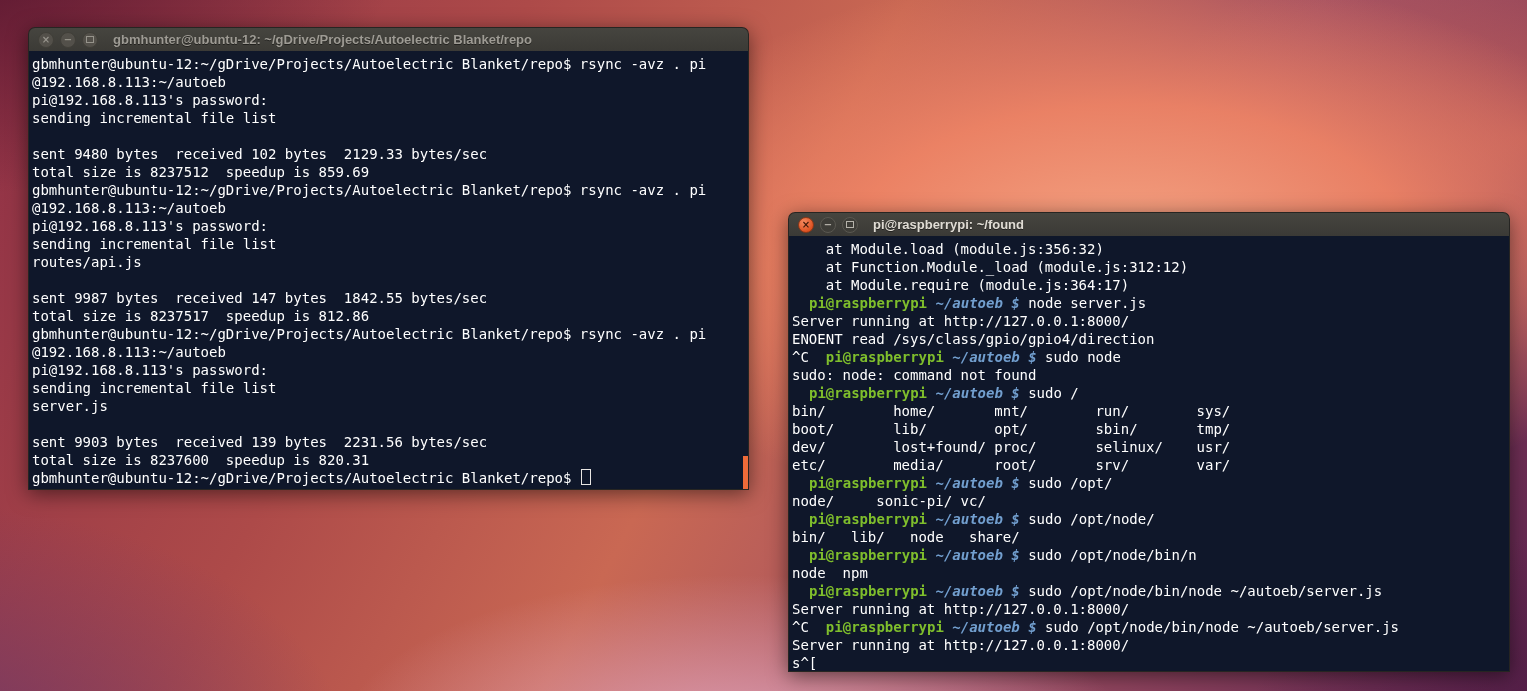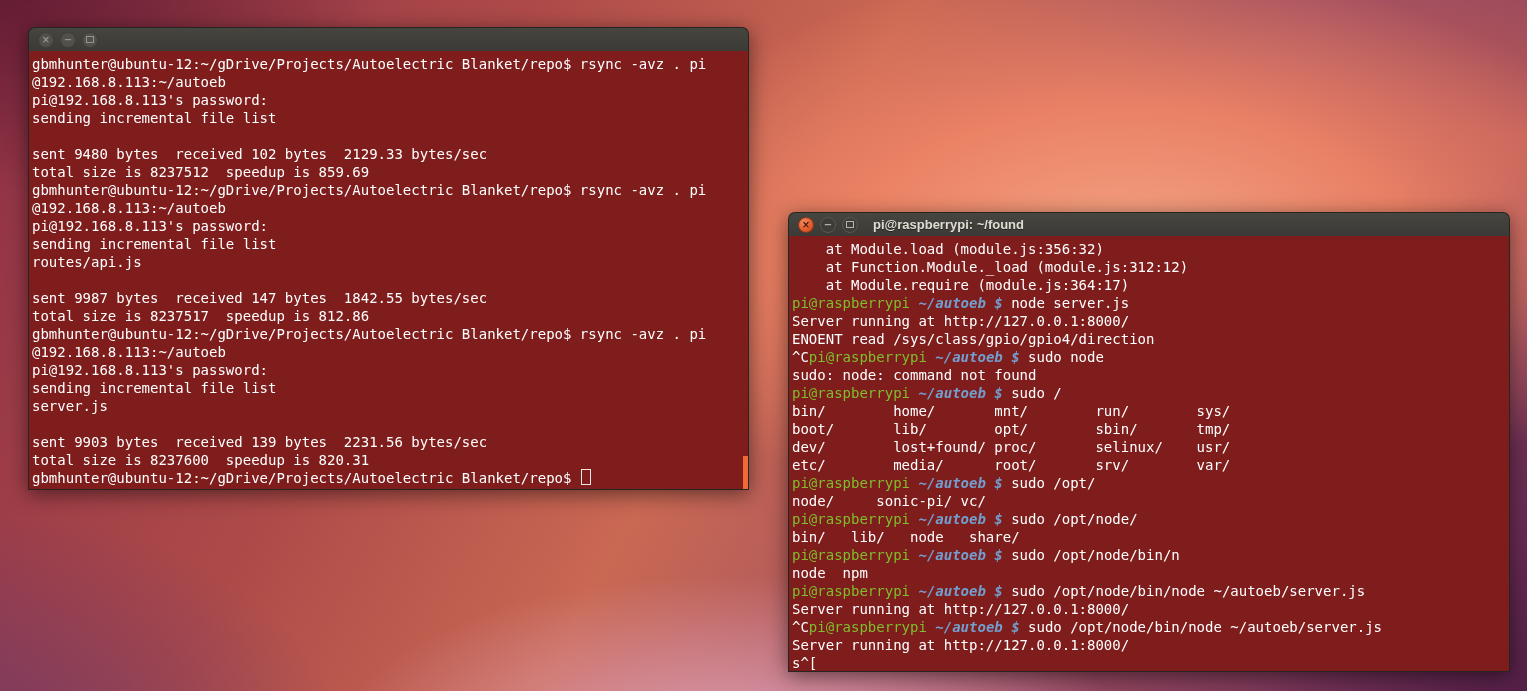--- a/index.html
+++ b/index.html
@@ -32,44 +32,45 @@
   .unfocused .wbtn{background:#53504a;border:1px solid #413f39;color:#97948c;}
   .glyph-square{display:inline-block;width:6px;height:5px;border:1px solid currentColor;}
   .win-title{
     margin-left:9px;white-space:nowrap;overflow:hidden;
     font:bold 13px "Liberation Sans",sans-serif;color:#e0dcd4;
     text-shadow:0 1px 0 rgba(0,0,0,.45);
   }
   .unfocused .win-title{color:#9e9b94;}
   .term-body{
     position:absolute;top:24px;left:0;right:0;bottom:0;
-    background:#7f1d1d;overflow:hidden;
+    background:#0f172a;overflow:hidden;
     border-left:1px solid #262522;border-right:1px solid #262522;border-bottom:1px solid #262522;
     box-sizing:border-box;
     padding:4px 0 0 3px;
     font:14px "DejaVu Sans Mono",monospace;line-height:18px;color:#ffffff;
     white-space:pre;cursor:text;
   }
   .line{height:18px;}
   .seg-p{color:#ffffff;}
-  .seg-u{color:#7fbe2c;font-weight:normal;}
+  .seg-u{color:#7fbe2c;font-weight:bold;margin-left:17px;}
   .seg-d{color:#729fcf;font-weight:bold;font-style:italic;}
   .cursor-hollow{display:inline-block;width:8px;height:14px;border:1px solid #e9e6e3;vertical-align:-2px;margin-left:1px;}
   .scroll-thumb{position:absolute;right:1px;bottom:1px;width:5px;height:33px;background:#ee6b39;}
 </style>
 </head>
 <body>
 
 <div class="window unfocused" style="left:28px;top:27px;width:721px;height:463px;">
   <div class="titlebar">
     <div class="wbtn wbtn-close">×</div>
     <div class="wbtn wbtn-plain">−</div>
     <div class="wbtn wbtn-plain">
         <span class="glyph-square"></span>
       </div>
+    <div class="win-title">gbmhunter@ubuntu-12: ~/gDrive/Projects/Autoelectric Blanket/repo</div>
   </div>
   <div class="term-body"><div class="line"><span class="seg-p">gbmhunter@ubuntu-12:~/gDrive/Projects/Autoelectric Blanket/repo$ rsync -avz . pi</span></div><div class="line"><span class="seg-p">@192.168.8.113:~/autoeb</span></div><div class="line"><span class="seg-p">pi@192.168.8.113's password: </span></div><div class="line"><span class="seg-p">sending incremental file list</span></div><div class="line"><span class="seg-p"></span></div><div class="line"><span class="seg-p">sent 9480 bytes  received 102 bytes  2129.33 bytes/sec</span></div><div class="line"><span class="seg-p">total size is 8237512  speedup is 859.69</span></div><div class="line"><span class="seg-p">gbmhunter@ubuntu-12:~/gDrive/Projects/Autoelectric Blanket/repo$ rsync -avz . pi</span></div><div class="line"><span class="seg-p">@192.168.8.113:~/autoeb</span></div><div class="line"><span class="seg-p">pi@192.168.8.113's password: </span></div><div class="line"><span class="seg-p">sending incremental file list</span></div><div class="line"><span class="seg-p">routes/api.js</span></div><div class="line"><span class="seg-p"></span></div><div class="line"><span class="seg-p">sent 9987 bytes  received 147 bytes  1842.55 bytes/sec</span></div><div class="line"><span class="seg-p">total size is 8237517  speedup is 812.86</span></div><div class="line"><span class="seg-p">gbmhunter@ubuntu-12:~/gDrive/Projects/Autoelectric Blanket/repo$ rsync -avz . pi</span></div><div class="line"><span class="seg-p">@192.168.8.113:~/autoeb</span></div><div class="line"><span class="seg-p">pi@192.168.8.113's password: </span></div><div class="line"><span class="seg-p">sending incremental file list</span></div><div class="line"><span class="seg-p">server.js</span></div><div class="line"><span class="seg-p"></span></div><div class="line"><span class="seg-p">sent 9903 bytes  received 139 bytes  2231.56 bytes/sec</span></div><div class="line"><span class="seg-p">total size is 8237600  speedup is 820.31</span></div><div class="line"><span class="seg-p">gbmhunter@ubuntu-12:~/gDrive/Projects/Autoelectric Blanket/repo$ </span><span class="cursor-hollow"></span></div></div>
   <div class="scroll-thumb"></div>
 </div>
 
 <div class="window focused" style="left:788px;top:212px;width:722px;height:460px;">
   <div class="titlebar">
     <div class="wbtn wbtn-close">×</div>
     <div class="wbtn wbtn-plain">−</div>
     <div class="wbtn wbtn-plain">

